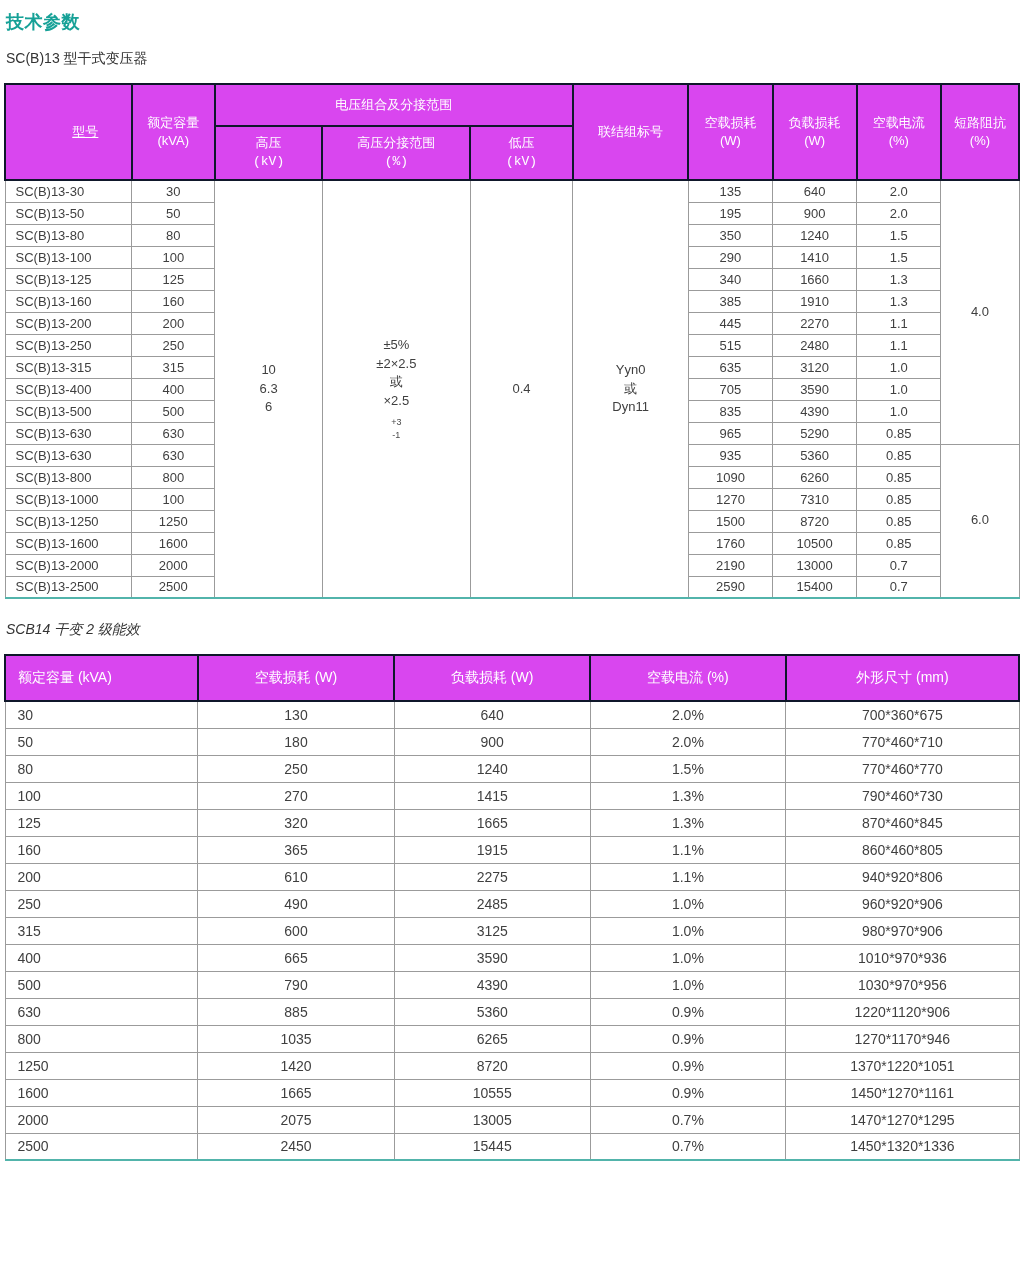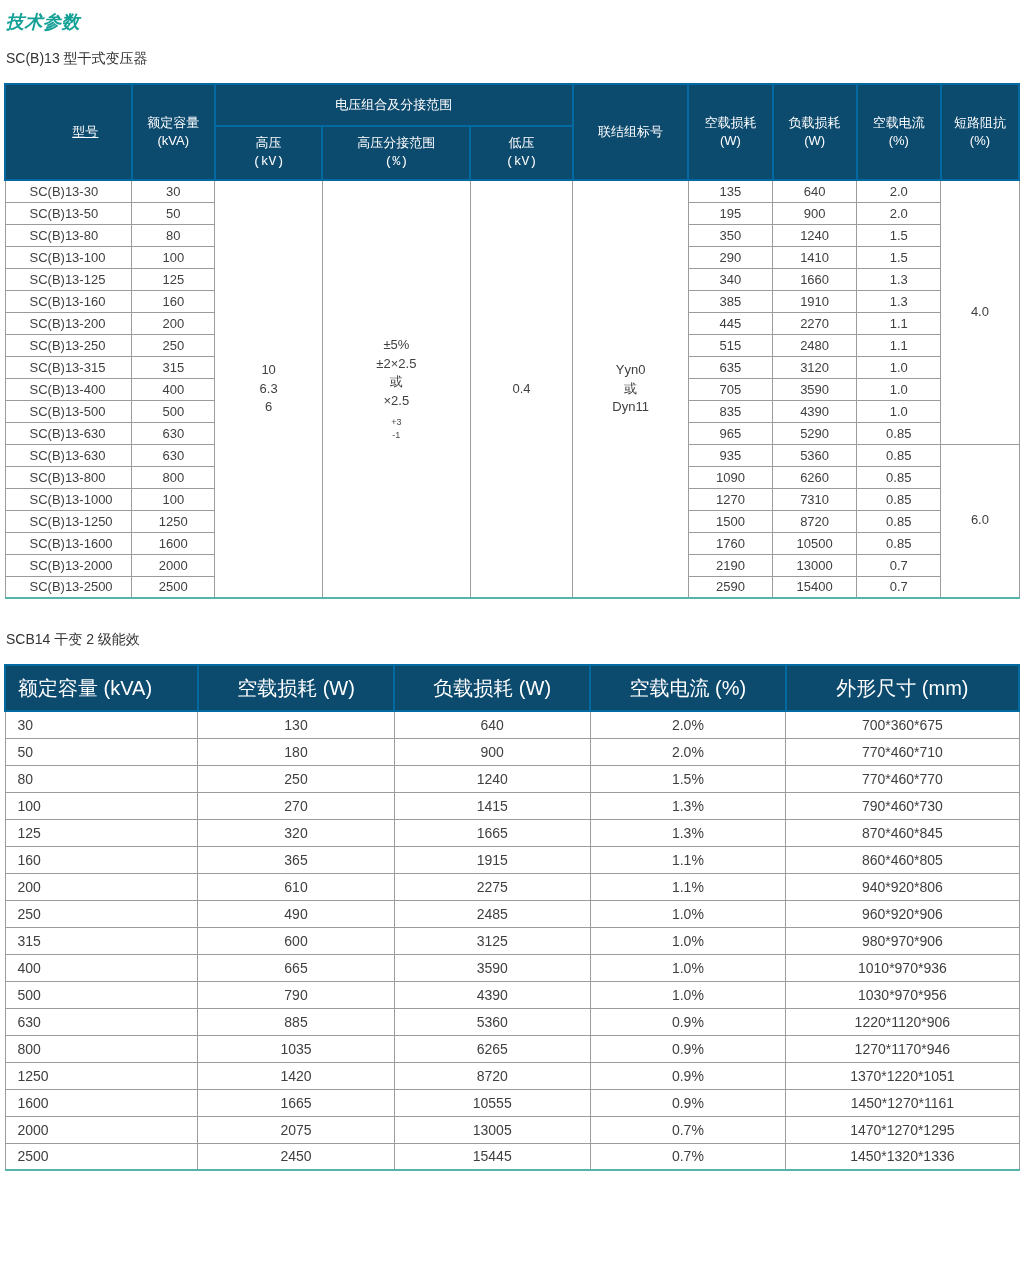--- a/index.html
+++ b/index.html
@@ -11,63 +11,62 @@
     -webkit-font-smoothing: antialiased;
   }
   .page { padding: 8px 4px 22px 4px; }
 
   .page-title {
     color: #16a197;
     font-size: 18px;
     font-weight: bold;
     margin: 2px 0 16px 2px;
     letter-spacing: 0.5px;
-    font-style: italic;
   }
   .table-caption {
     font-size: 14px;
     color: #333333;
     margin: 0 0 15px 2px;
   }
-  .caption-2 { margin-top: 32px; }
+  .caption-2 { margin-top: 22px; font-style: italic; }
 
   table.spec {
     width: 100%;
     border-collapse: collapse;
     table-layout: fixed;
     border-bottom: 2px solid #52b4ab;
   }
   table.spec thead th {
-    background: #0c4a6e;
+    background: #d946ef;
     color: #ffffff;
     font-weight: normal;
-    border: 2px solid #0369a1;
+    border: 2px solid #0f172a;
     text-align: center;
     vertical-align: middle;
     line-height: 1.4;
   }
   table.spec tbody td {
     border: 1px solid #9b9b9b;
     text-align: center;
     vertical-align: middle;
     padding: 0 2px;
   }
 
   
   .t1 thead th { font-size: 13px; }
   .t1 thead tr.group-row th { height: 42px; }
   .t1 thead tr.sub-row th { height: 54px; font-family: Liberation Mono, monospace; }
   .t1 thead th.h-model { text-align: center; padding-left: 34px; text-decoration: underline; }
   .t1 tbody td { font-size: 13px; height: 22px; }
-  .t1 tbody td.left { text-align: left; padding-left: 24px; }
+  .t1 tbody td.left { text-align: left; padding-left: 10px; }
   .t1 .stack div { line-height: 1.45; }
   .t1 .tap-steps { font-size: 9px; line-height: 1.7; margin-top: 5px; color: #4a4a4a; }
 
   
-  .t2 thead th { font-size: 20px; height: 46px; }
+  .t2 thead th { font-size: 14px; height: 46px; }
   .t2 thead th.left { text-align: left; padding-left: 12px; }
   .t2 tbody td { font-size: 14px; height: 27px; }
   .t2 tbody td.left { text-align: left; padding-left: 12px; }
 </style>
 </head>
 <body>
 
 <div class="page">
 
   <div class="page-title">技术参数</div>

